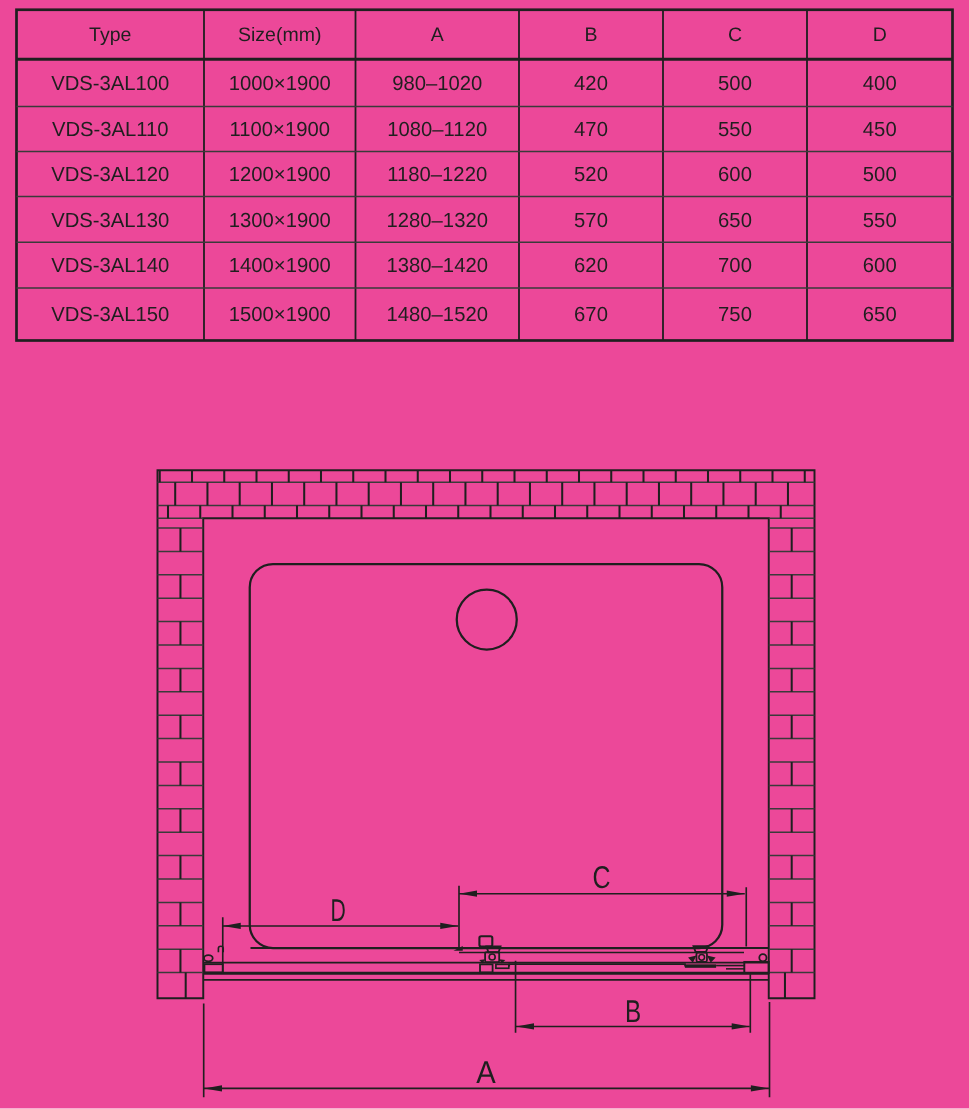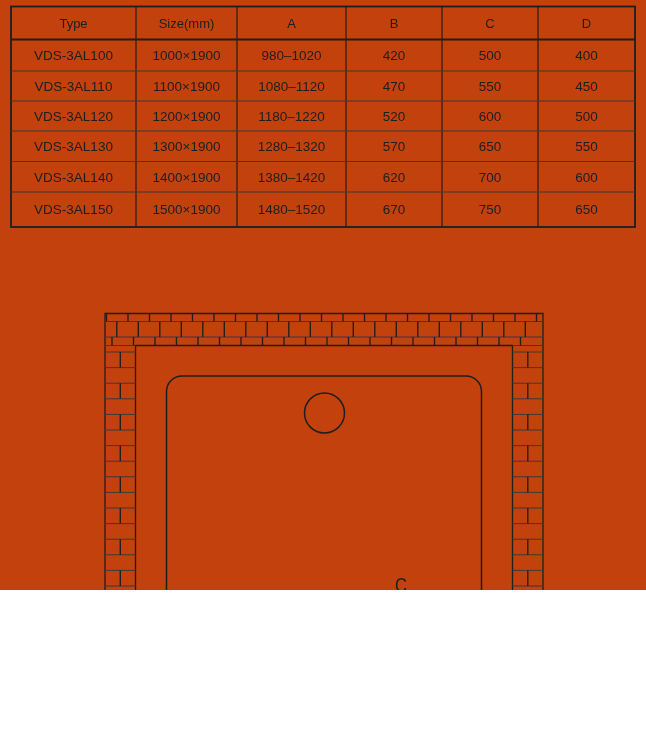--- a/index.html
+++ b/index.html
@@ -1,17 +1,17 @@
 <!DOCTYPE html>
 <html><head>
 <meta charset="utf-8">
 <title>VDS-3AL shower door specification</title>
 <style>
 html,body{margin:0;padding:0;background:#ffffff;}
-#sheet{width:646px;height:590px;position:relative;background:#c2410c;
+#sheet{width:646px;height:739px;position:relative;background:#ec4899;
 font-family:"Liberation Sans", sans-serif;}
 svg{display:block;}
 </style>
 </head>
 <body>
 
 <div id="sheet">
 <svg width="646" height="739" viewBox="0 0 646 739" xmlns="http://www.w3.org/2000/svg" font-family="Liberation Sans, sans-serif">
 
 <g stroke="#1f1f1f" fill="none">

